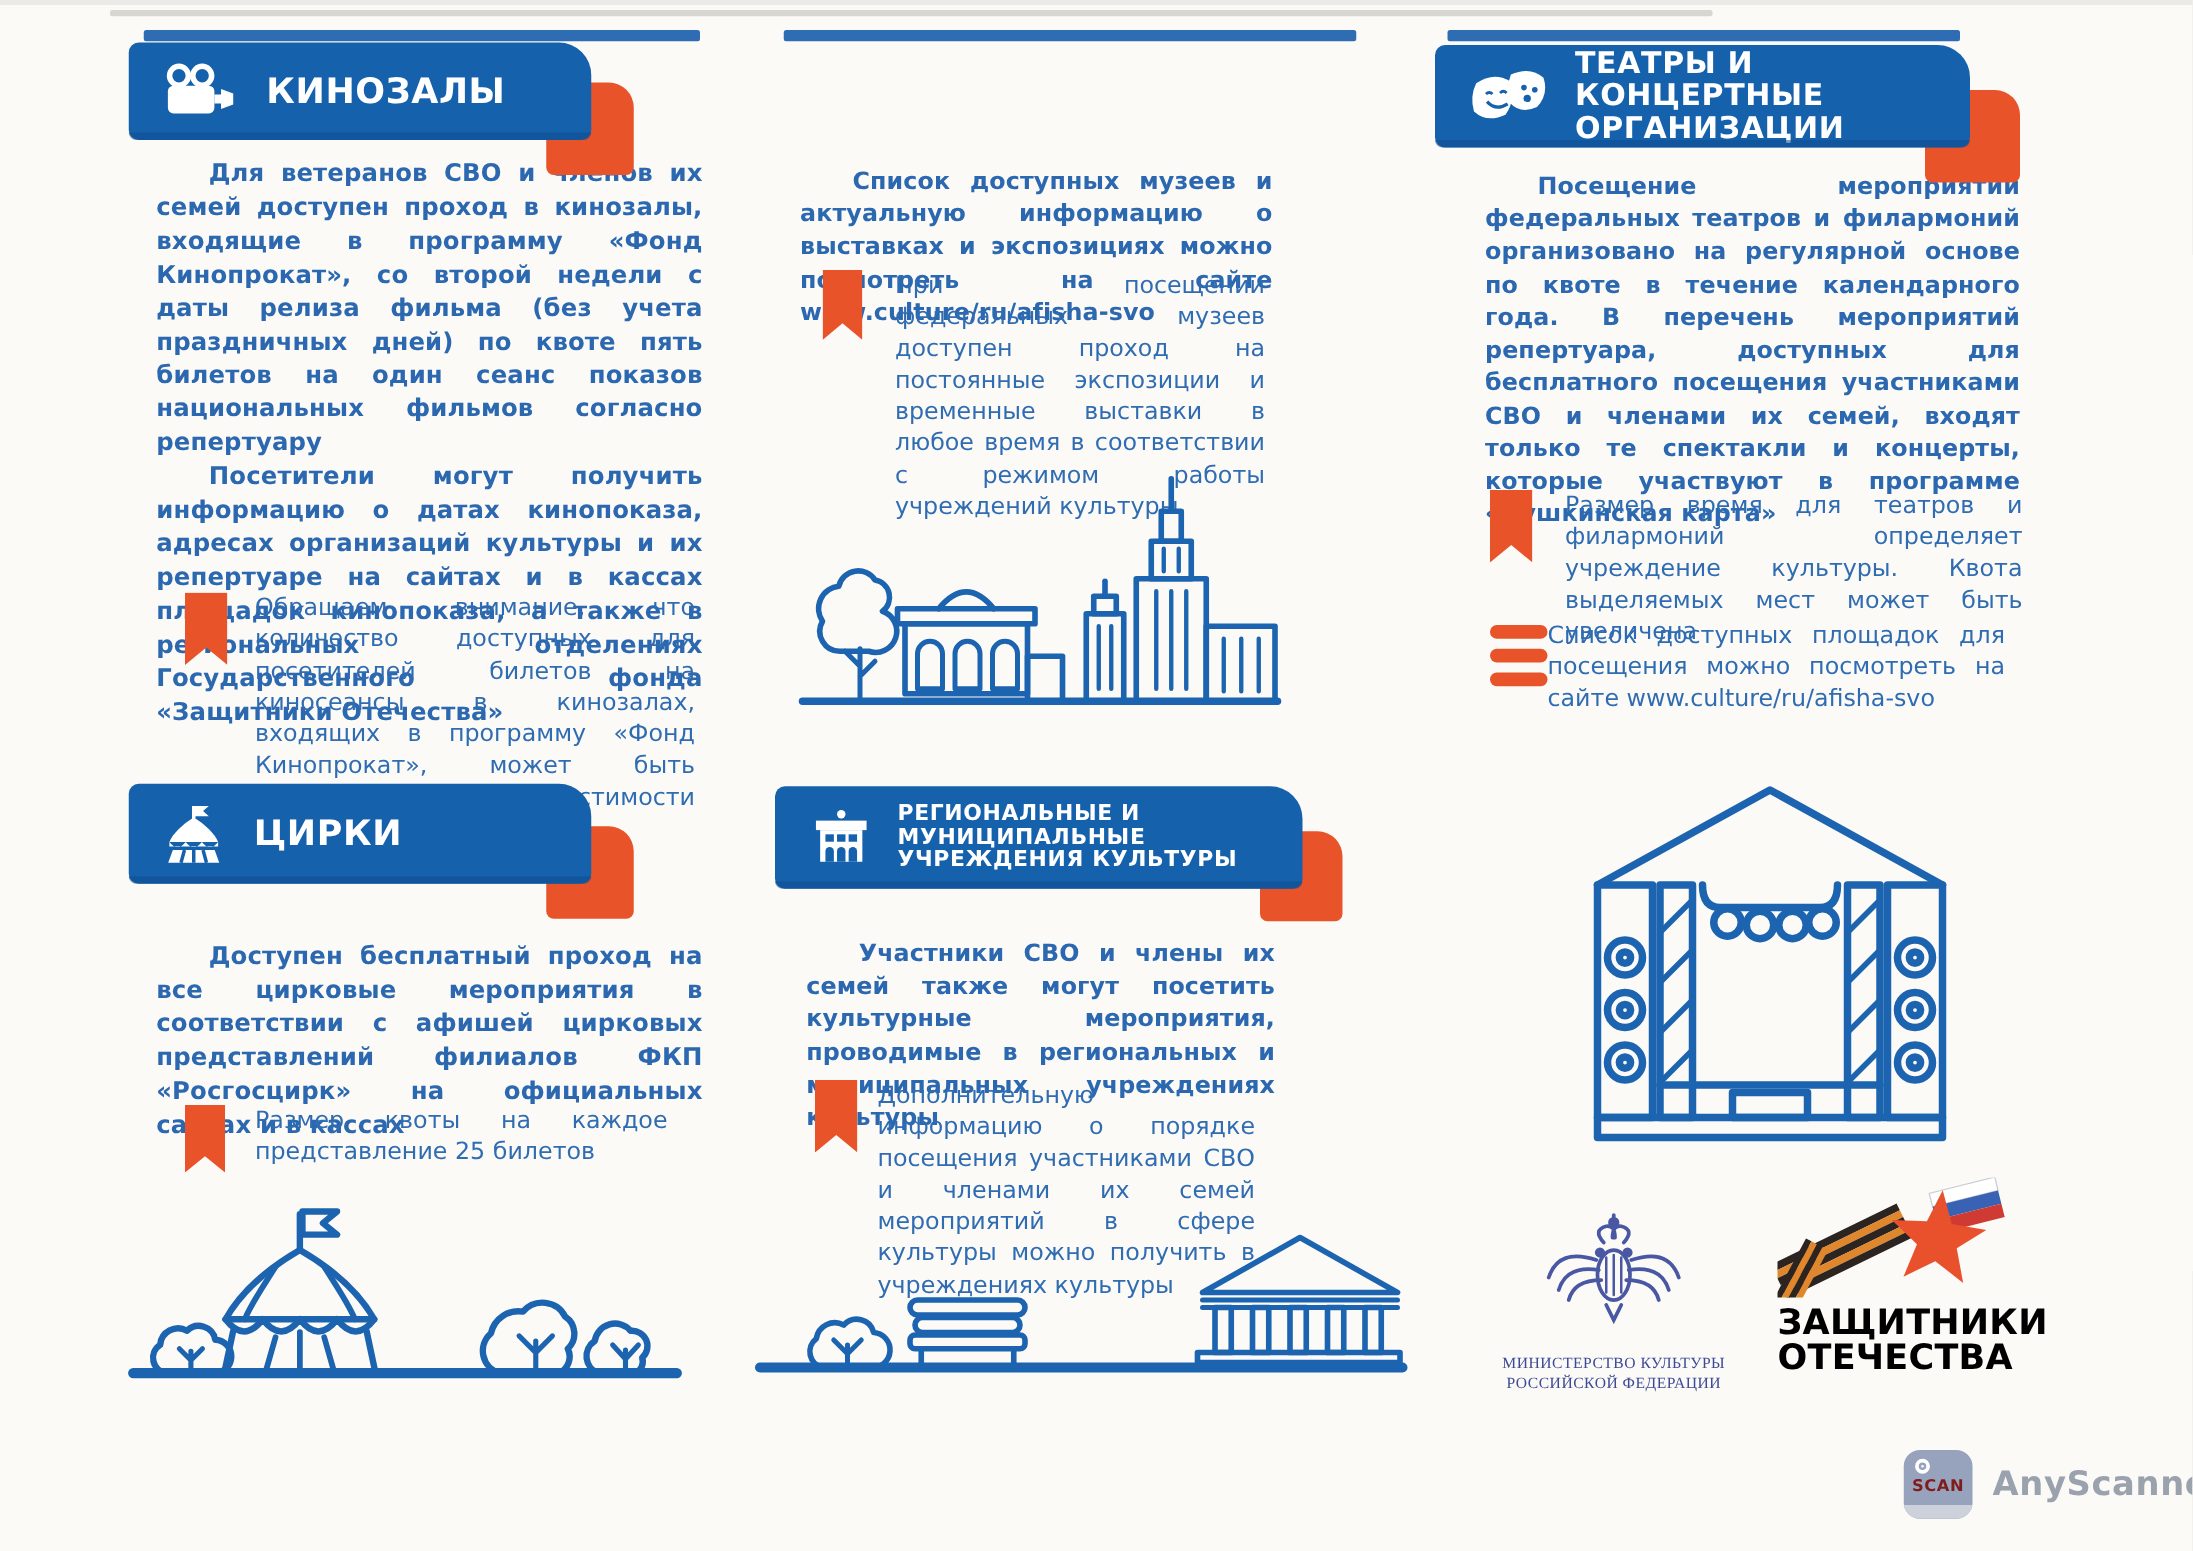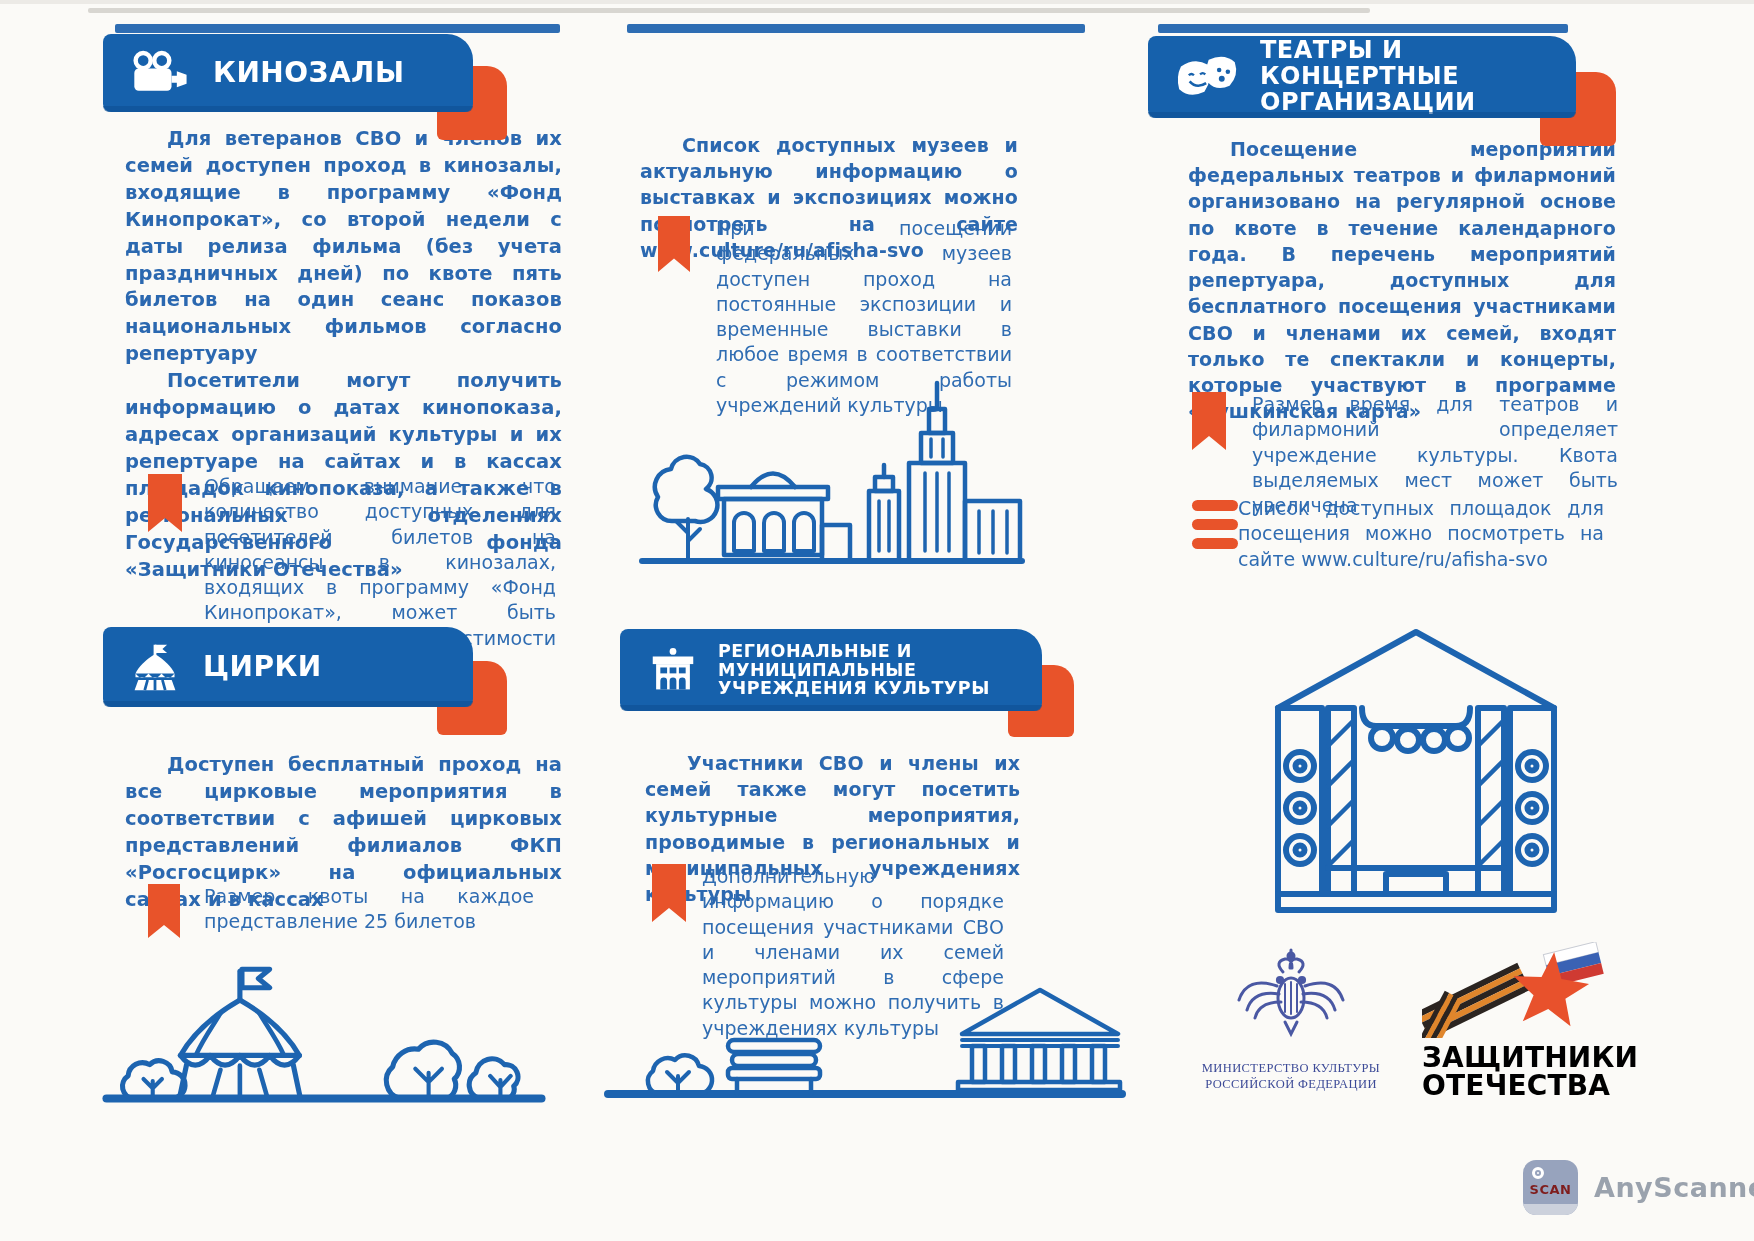--- a/index.html
+++ b/index.html
@@ -30,21 +30,21 @@
   .para p{text-indent:42px}
   .note{position:absolute;display:flex;align-items:flex-start}
   .bookmark{flex:none;background:var(--orange);clip-path:polygon(0 0,100% 0,100% 100%,50% 76%,0 100%)}
   .note-text{color:#2f6cb2;font-weight:500;font-size:19px;line-height:1.33;text-align:justify}
   .listicon{flex:none;display:flex;flex-direction:column;gap:8px;padding-top:4px}
   .listicon i{display:block;width:46px;height:11px;border-radius:6px;background:var(--orange)}
 
   .illu{position:absolute}
 
   
-  .ministry{position:absolute;left:1196px;top:942px;width:190px;text-align:center}
+  .ministry{position:absolute;left:1196px;top:964px;width:190px;text-align:center}
   .ministry .mtext{font-family:"Liberation Serif","DejaVu Serif",serif;font-size:12.5px;letter-spacing:.4px;color:#3c4a97;line-height:1.3;margin-top:6px}
   .defenders{position:absolute;left:1422px;top:938px;width:220px}
   .defenders .dtext{font-weight:700;font-size:28px;line-height:1.0;color:#000000;letter-spacing:.2px;margin-top:2px}
 
   
   .watermark{position:absolute;left:1523px;top:1156px;display:flex;align-items:center;gap:16px}
   .wm-icon{position:relative;width:55px;height:55px;border-radius:13px;background:#97a3bd;overflow:hidden;flex:none}
   .wm-icon .lens{position:absolute;left:9px;top:7px;width:12px;height:12px;border:3px solid #fff;border-radius:50%}
   .wm-icon .lens::after{content:"";position:absolute;left:2px;top:2px;width:2px;height:2px;background:#fff;border-radius:50%}
   .wm-icon .scan{position:absolute;left:0;right:0;top:22px;text-align:center;color:#7f1d1d;font-weight:800;font-size:13px;letter-spacing:.5px}

